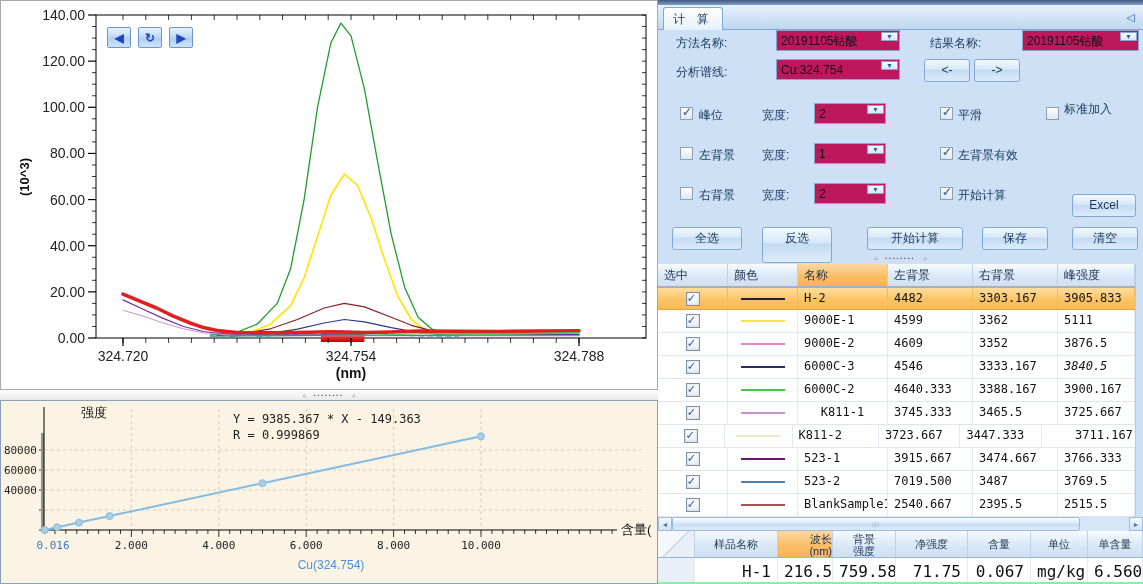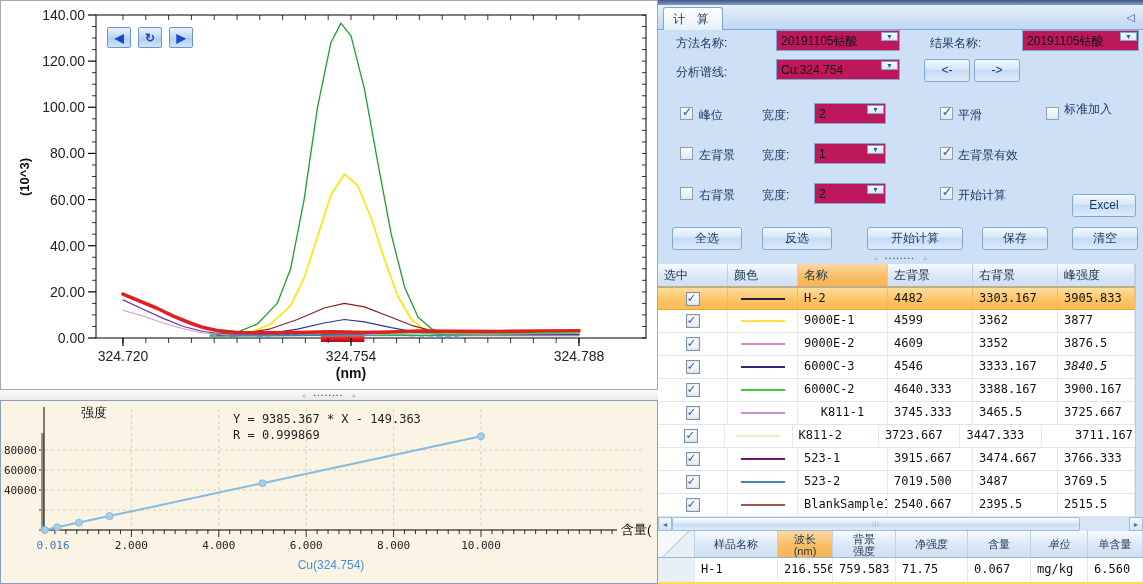--- a/index.html
+++ b/index.html
@@ -85,30 +85,30 @@
   .sb-btn { width:14px; height:14px; background:linear-gradient(#f3f9fe,#cfe2f4);
     border:1px solid #9fbcdc; color:#4a6fa5; font-size:7px; display:flex;
     align-items:center; justify-content:center; }
   .sb-thumb { height:14px; flex:0 0 408px; border:1px solid #9fbcdc; border-radius:2px;
     background:linear-gradient(#fdfefe,#d4e5f5 50%,#c6dcf1 51%,#dcebf9);
     display:flex; align-items:center; justify-content:center; color:#8fa9c6; font-size:6px; letter-spacing:1px; }
   .sb-track { flex:1; }
 
   
   #sample-table { position:absolute; left:0; top:531px; width:485px; height:53px;
-    background:#fde047; font-size:12px; }
+    background:#86efac; font-size:12px; }
   .st-head { display:flex; height:27px;
     background:linear-gradient(#f6fafd,#d8e7f6 60%,#cfe0f2); border-bottom:1px solid #96b4d6; }
   .st-head .hcell { border-right:1px solid #bcd2ea; color:#1c3050; text-align:center;
     font-size:11px; line-height:12px; padding-top:2px; overflow:hidden; }
-  .st-head .hcell.orange { background:linear-gradient(#fcd9a2,#f9bc62 60%,#f8b453); }
+  .st-head .hcell.orange { background:linear-gradient(#fcd9a2,#f9bc62 60%,#f8b453);text-align:right; }
   .st-head .corner { background:linear-gradient(135deg,#f4f8fb 48%,#b9c8da 50%,#e9eff6 52%); }
   .st-row { display:flex; height:24px; background:#fff; }
   .st-cell { border-right:1px solid #e4eaf2; padding:4px 6px; white-space:nowrap;
-    font-family:"DejaVu Sans Mono", monospace; font-size:12px; color:#111; overflow:hidden; }
+    font-family:"DejaVu Sans Mono", monospace; font-size:16px; color:#111; overflow:hidden;text-align:right; }
 </style>
 </head>
 <body>
 
 <div id="chart-top">
   <svg id="spectral-svg" width="656" height="388" viewBox="0 0 656 388">
       <defs>
         <linearGradient id="redbar" x1="0" y1="0" x2="0" y2="1">
           <stop offset="0%" stop-color="#ff7a7a"></stop>
           <stop offset="100%" stop-color="#c00000"></stop>
@@ -448,21 +448,21 @@
     <div class="flabel" style="left:104px; top:157px;">宽度:</div>
     <div class="combo" style="left:156px; top:153px; width:72px;">
       <div class="val">2</div>
       <div class="arrow">▼</div>
     </div>
     <div class="cb checked" style="left:282px; top:157px;"></div>
     <div class="flabel" style="left:300px; top:157px;">开始计算</div>
     <div class="btn" style="left:414px; top:164px; width:64px; height:23px; line-height:21px;">Excel</div>
 
     <div class="btn" style="left:14px; top:197px; width:70px; height:23px; line-height:21px;">全选</div>
-    <div class="btn" style="left:104px; top:197px; width:70px; height:23px; line-height:21px;">反选</div>
+    <div class="btn" style="left:104px; top:197px; width:70px; height:36px; line-height:21px;">反选</div>
     <div class="btn" style="left:209px; top:197px; width:96px; height:23px; line-height:21px;">开始计算</div>
     <div class="btn" style="left:324px; top:197px; width:66px; height:23px; line-height:21px;">保存</div>
     <div class="btn" style="left:414px; top:197px; width:66px; height:23px; line-height:21px;">清空</div>
   </div>
 
   <div id="splitter-right">
     <span class="grip-tri">▵</span>
     <span class="grip-dots">▪▪▪▪▪▪▪▪</span>
     <span class="grip-tri">▵</span>
   </div>
@@ -492,21 +492,21 @@
         <div class="rt-row">
           <div class="rt-cell center" style="width: 70px;">
             <span class="rowcb"></span>
           </div>
           <div class="rt-cell center" style="width: 70px;">
             <span class="colorline" style="border-top-color: rgb(255, 225, 74);"></span>
           </div>
           <div class="rt-cell" style="width: 90px;">9000E-1</div>
           <div class="rt-cell" style="width: 85px;">4599</div>
           <div class="rt-cell" style="width: 85px;">3362</div>
-          <div class="rt-cell" style="width: 77px;">3877</div>
+          <div class="rt-cell" style="width: 77px;">5111</div>
         </div>
         <div class="rt-row">
           <div class="rt-cell center" style="width: 70px;">
             <span class="rowcb"></span>
           </div>
           <div class="rt-cell center" style="width: 70px;">
             <span class="colorline" style="border-top-color: rgb(229, 131, 201);"></span>
           </div>
           <div class="rt-cell" style="width: 90px;">9000E-2</div>
           <div class="rt-cell" style="width: 85px;">4609</div>
@@ -621,21 +621,21 @@
         <div class="hcell" style="width: 63px;">
           <div>背景</div>
           <div>强度</div>
         </div>
         <div class="hcell" style="width: 72px; line-height: 22px;">
           <div>净强度</div>
         </div>
         <div class="hcell" style="width: 63px; line-height: 22px;">
           <div>含量</div>
         </div>
-        <div class="hcell" style="width: 57px; line-height: 22px; font-style: italic;">
+        <div class="hcell" style="width: 57px; line-height: 22px;">
           <div>单位</div>
         </div>
         <div class="hcell" style="width: 55px; line-height: 22px;">
           <div>单含量</div>
         </div>
       </div>
     <div class="st-row">
         <div class="st-cell" style="width: 37px; background: rgb(233, 239, 247);"></div>
         <div class="st-cell" style="width: 83px;">H-1</div>
         <div class="st-cell" style="width: 55px;">216.556</div>

